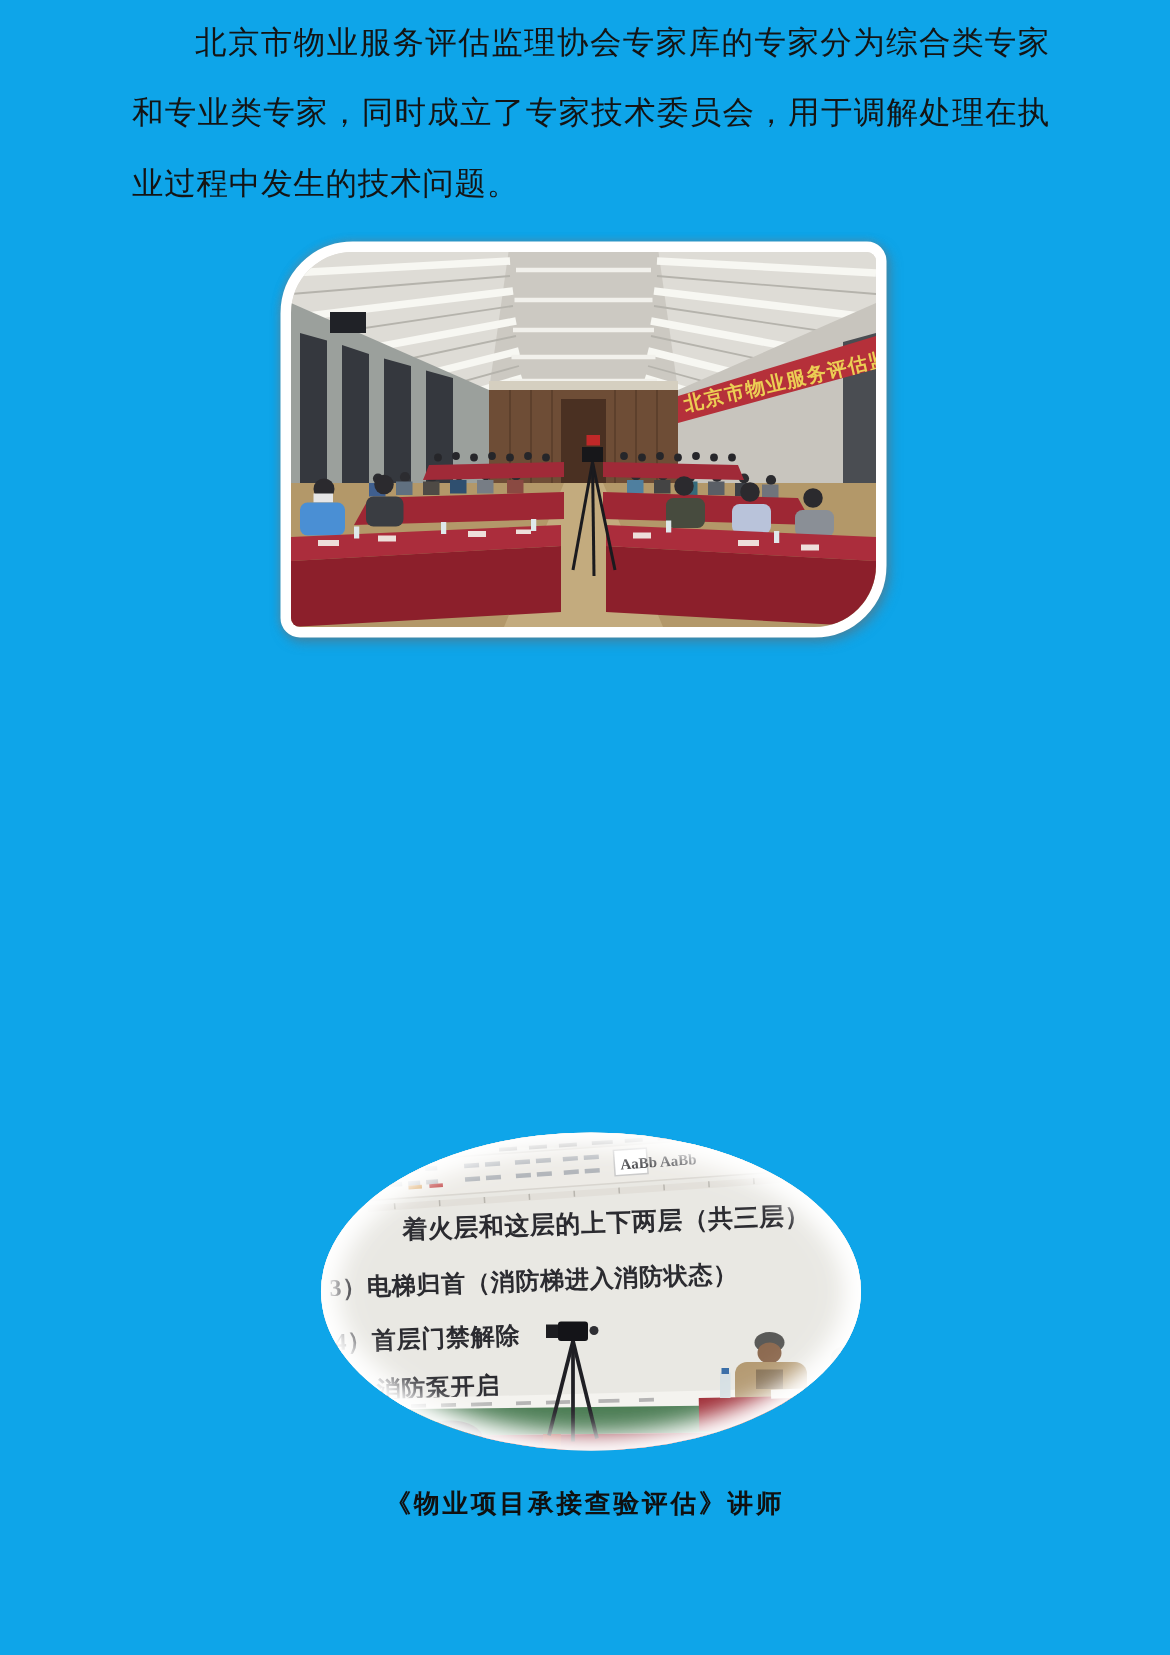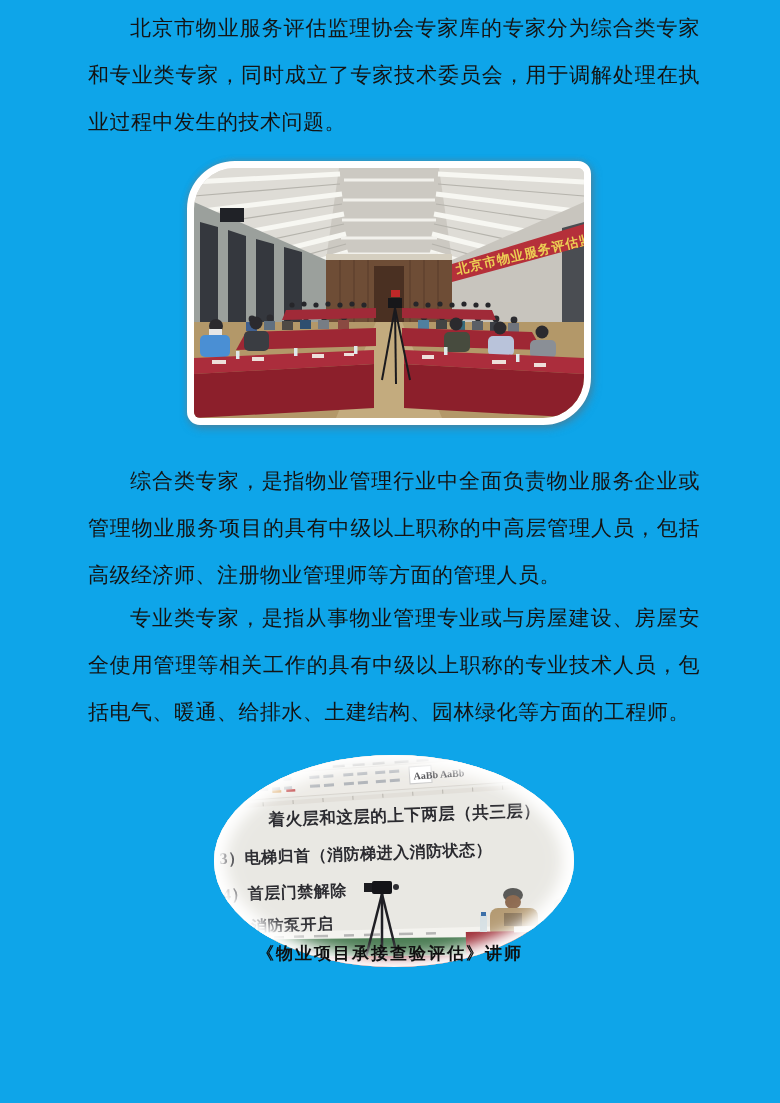--- a/index.html
+++ b/index.html
@@ -33,21 +33,21 @@
     position:absolute;left:214px;top:755px;width:360px;height:212px;
     border-radius:50%;overflow:hidden;background:#e9e8e3;
   }
   .photo2-oval svg{display:block;width:100%;height:100%;}
   .soft-edge{
     position:absolute;left:214px;top:755px;width:360px;height:212px;
     border-radius:50%;pointer-events:none;
     box-shadow:inset 0 0 14px 10px #ffffff, inset 0 0 30px 6px rgba(255,255,255,.55);
   }
   .caption{
-    position:absolute;left:0;top:940px;width:780px;margin:0;
+    position:absolute;left:0;top:989px;width:780px;margin:0;
     text-align:center;font-size:17px;font-weight:bold;
     line-height:27px;letter-spacing:2px;color:#101010;
   }
   .caption .cap-line{display:block;}
   svg text{font-family:"Liberation Serif","DejaVu Serif",serif;}
 </style>
 </head>
 <body>
 
 <div class="page">
@@ -217,22 +217,20 @@
         <rect x="194" y="130" width="14" height="10" fill="#17171a"></rect>
         <g stroke="#1a1a1e" stroke-width="2">
           <line x1="201" y1="140" x2="188" y2="212"></line>
           <line x1="201" y1="140" x2="216" y2="212"></line>
           <line x1="201" y1="140" x2="202" y2="216"></line>
         </g>
       </g>
     </svg>
   </div>
 
-  <p class="body-para para-2">综合类专家，是指物业管理行业中全面负责物业服务企业或管理物业服务项目的具有中级以上职称的中高层管理人员，包括高级经济师、注册物业管理师等方面的管理人员。</p>
-  <p class="body-para para-3">专业类专家，是指从事物业管理专业或与房屋建设、房屋安全使用管理等相关工作的具有中级以上职称的专业技术人员，包括电气、暖通、给排水、土建结构、园林绿化等方面的工程师。</p>
 
   <div class="photo2-oval">
     <svg viewBox="0 0 360 212" preserveAspectRatio="none">
       <rect x="0" y="0" width="360" height="212" style="fill:var(--screen,#e9e8e3)"></rect>
       <rect x="0" y="0" width="360" height="10" fill="#d8d6d0" opacity="0.6"></rect>
 
       <g transform="rotate(-4 180 28)">
         <rect x="26" y="10" width="308" height="25" fill="#edebe6" stroke="#d8d5cf" stroke-width="1"></rect>
         <g fill="#8a8a8a" opacity="0.85">
           <rect x="120" y="6" width="12" height="2.5"></rect>

